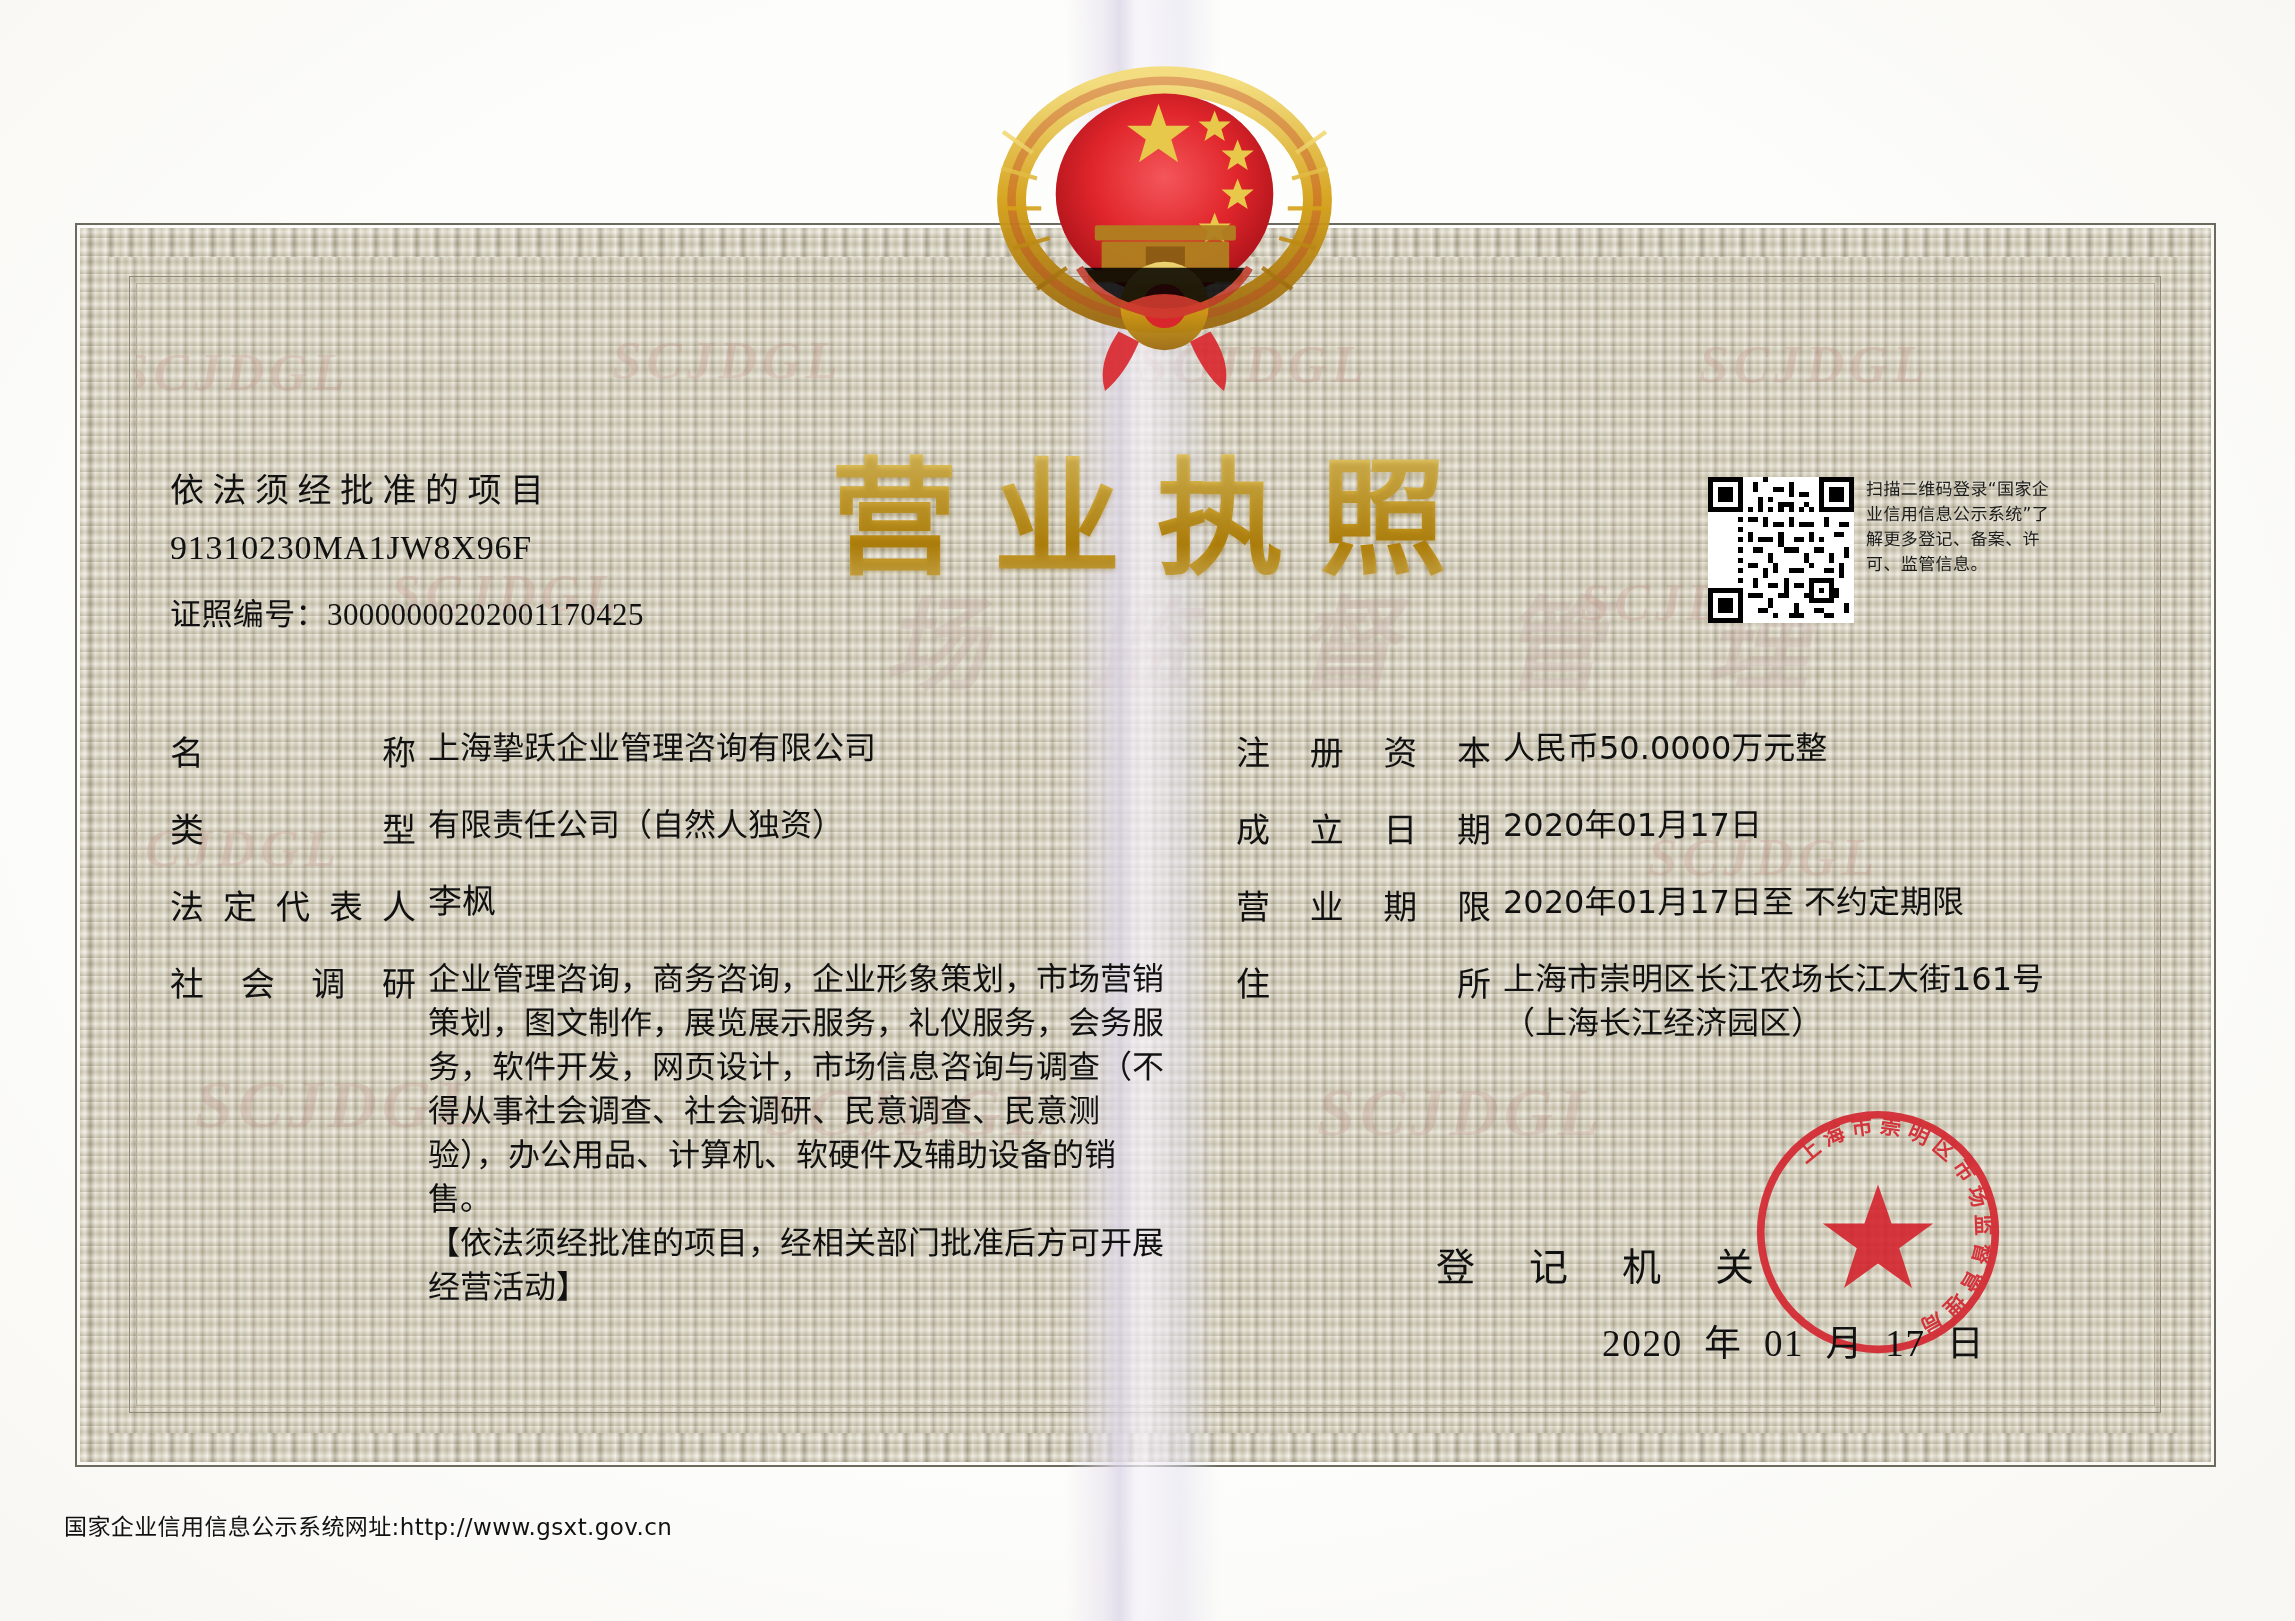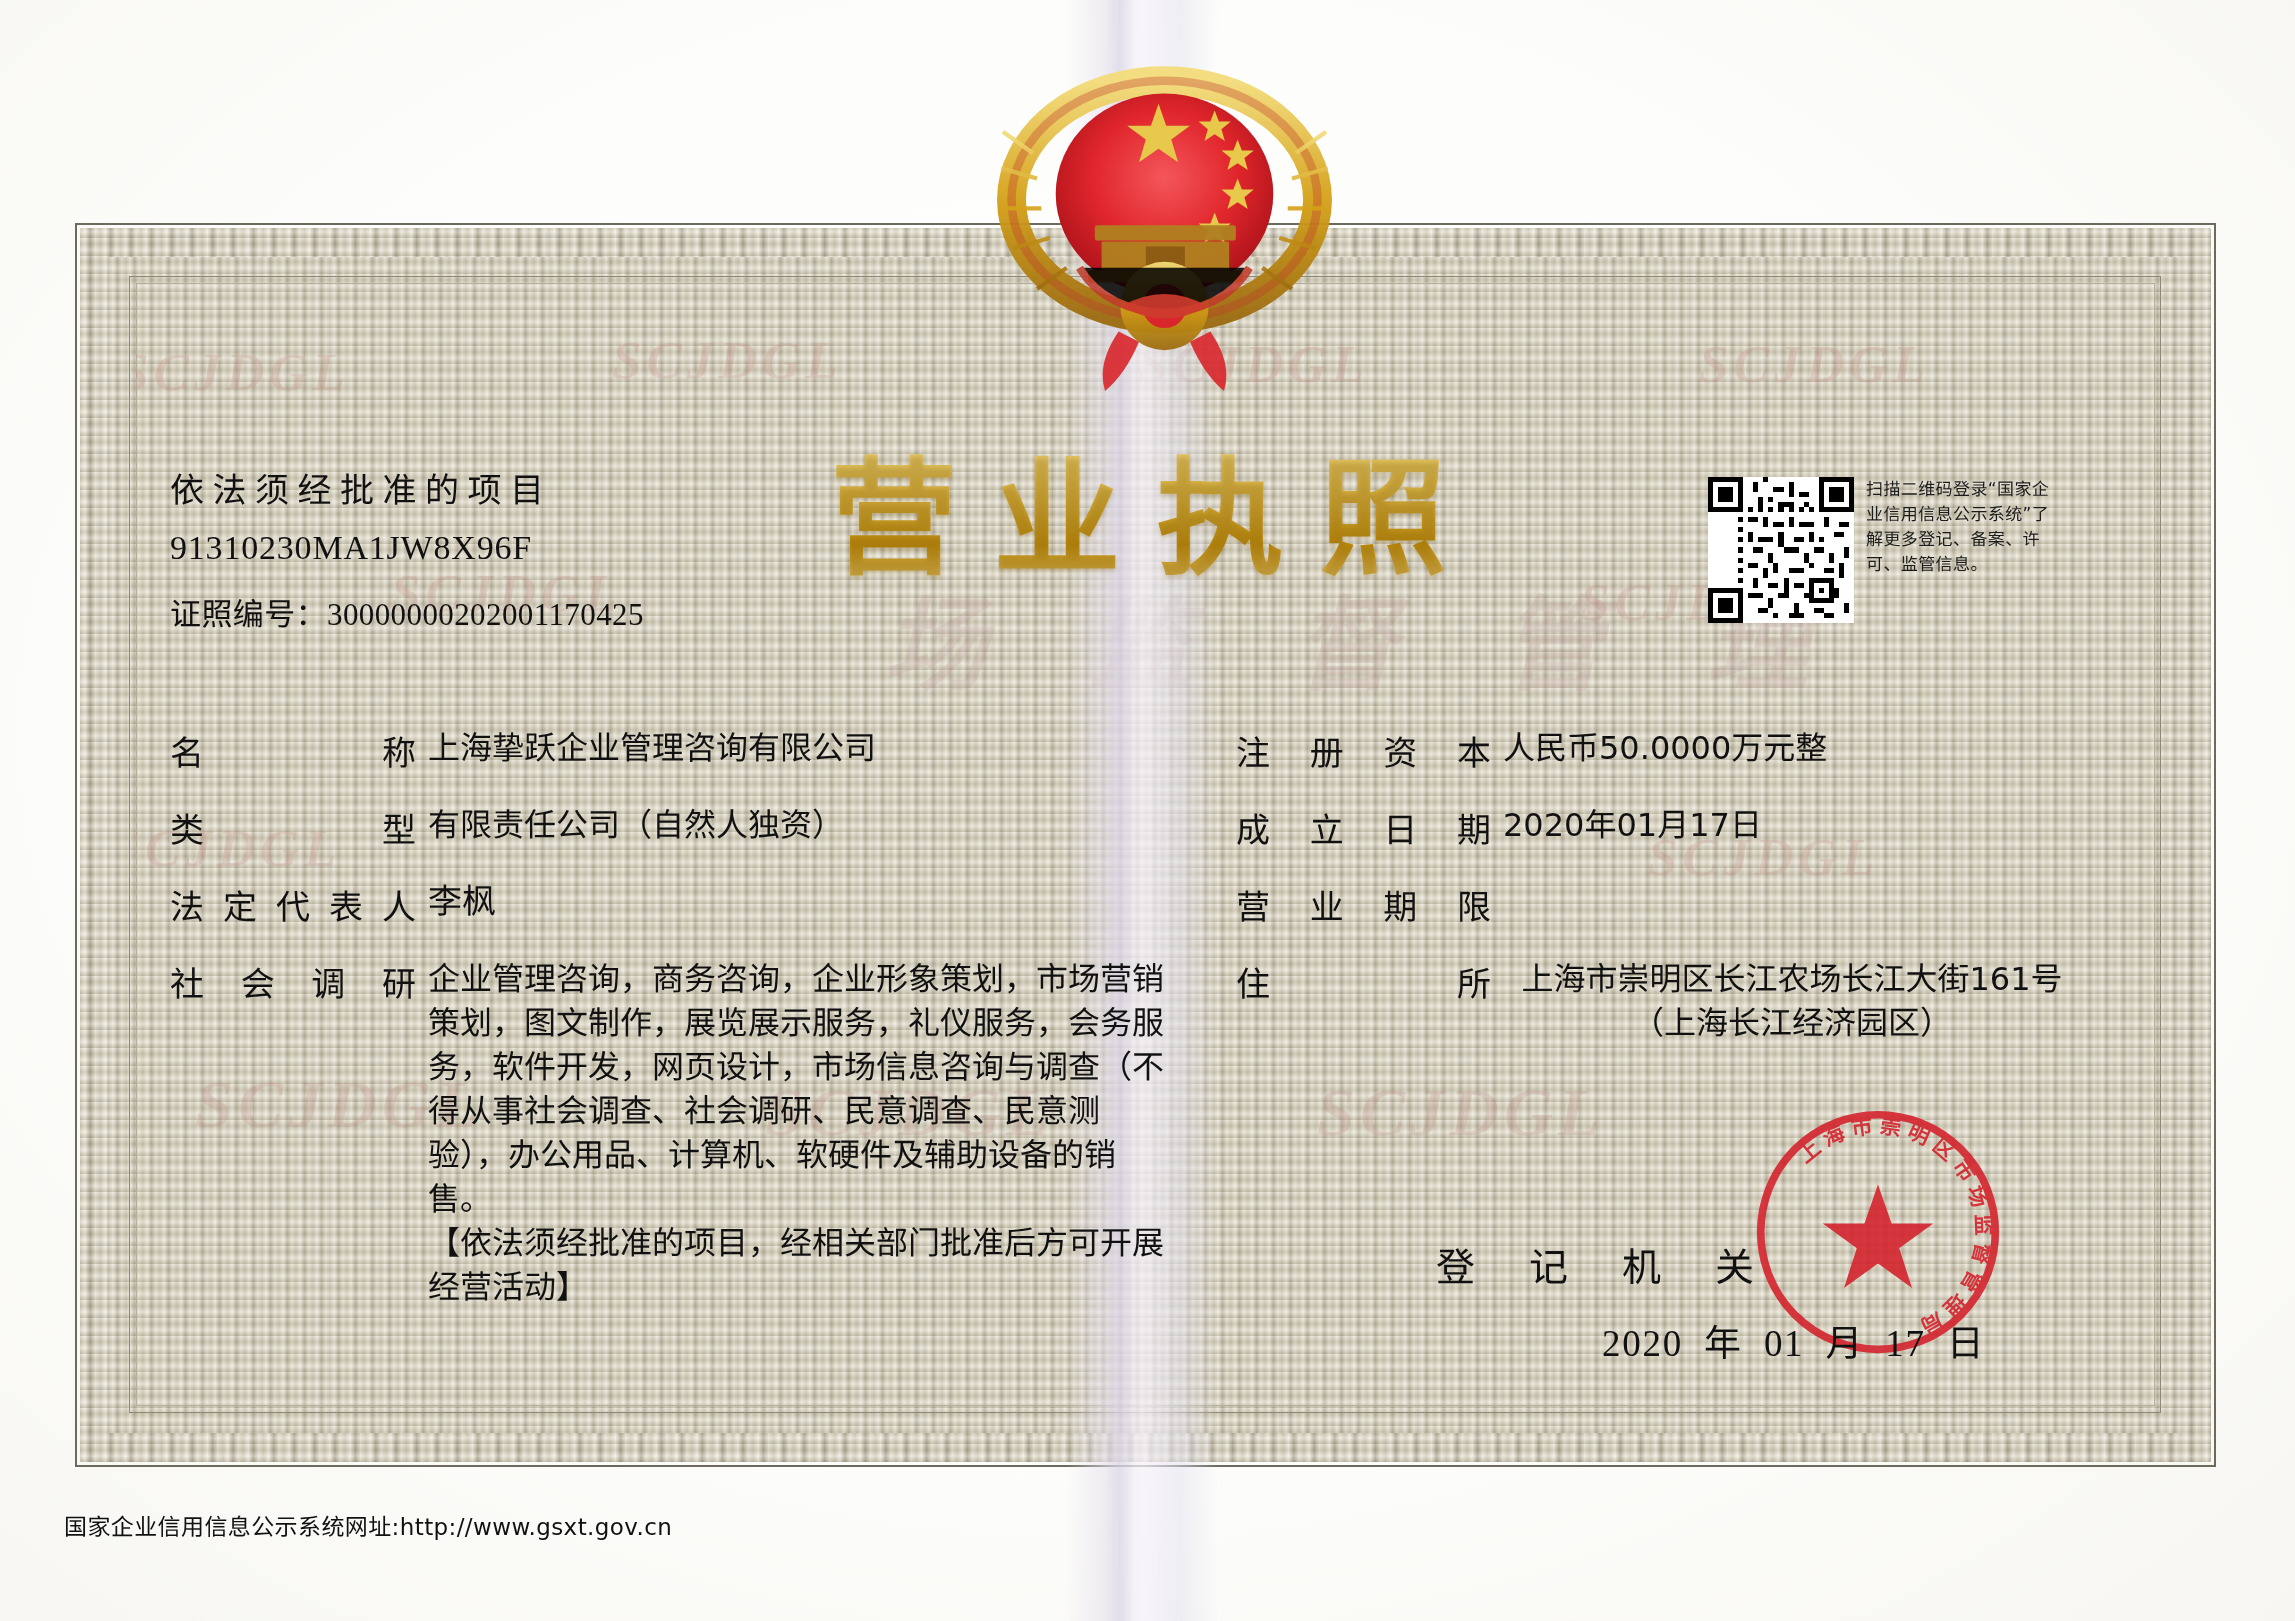--- a/index.html
+++ b/index.html
@@ -275,21 +275,20 @@
     letter-spacing: 0px;
     width: 748px;
     font-family: "DejaVu Sans", "Liberation Sans", sans-serif;
     color: #111;
   }
   .addr {
     font-size: 32px;
     line-height: 44px;
     width: 578px;
     font-family: "DejaVu Sans", "Liberation Sans", sans-serif;
-    text-align: center;
   }
 
   
   .registrar {
     position: absolute;
     left: 1436px;
     top: 1236px;
     font-size: 39px;
     letter-spacing: 15.3px;
     color: #111;
@@ -555,20 +554,21 @@
     <div class="row">
       <div class="key"><span class="k-spread-r">注册资本</span></div>
       <div class="val">人民币50.0000万元整</div>
     </div>
     <div class="row">
       <div class="key"><span class="k-spread-r">成立日期</span></div>
       <div class="val">2020年01月17日</div>
     </div>
     <div class="row">
       <div class="key"><span class="k-spread-r">营业期限</span></div>
+      <div class="val">2020年01月17日至  不约定期限</div>
     </div>
     <div class="row">
       <div class="key"><span class="k-spread-r">住所</span></div>
       <div class="val addr">上海市崇明区长江农场长江大街161号（上海长江经济园区）</div>
     </div>
   </div>
 
   <div class="registrar">登 记 机 关</div>
 
   <div class="seal">

